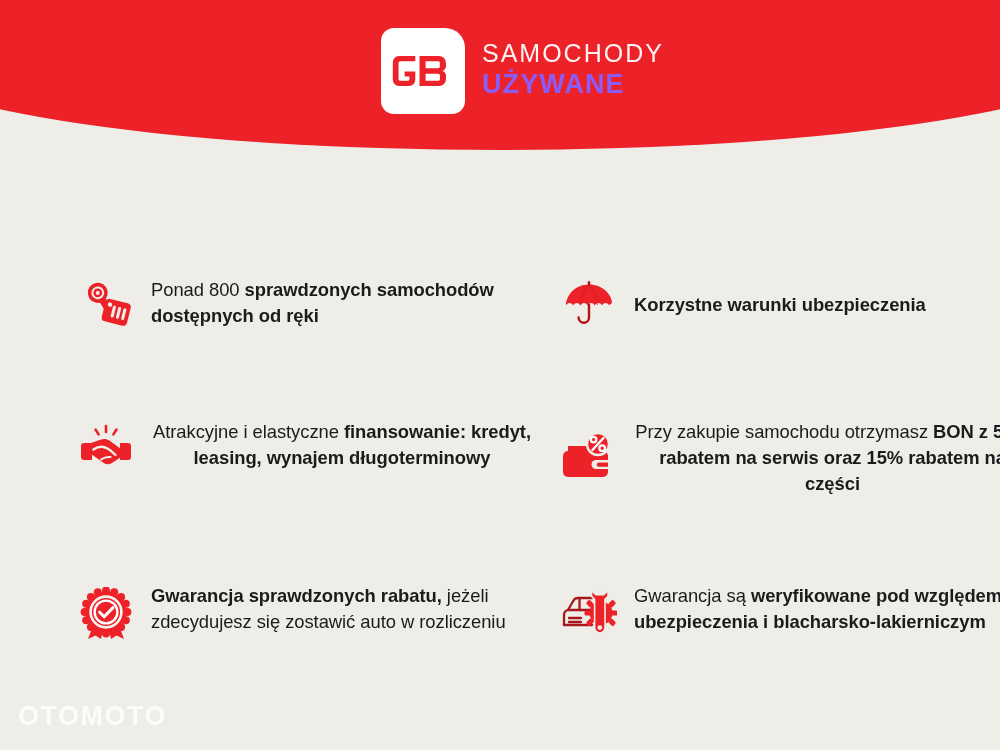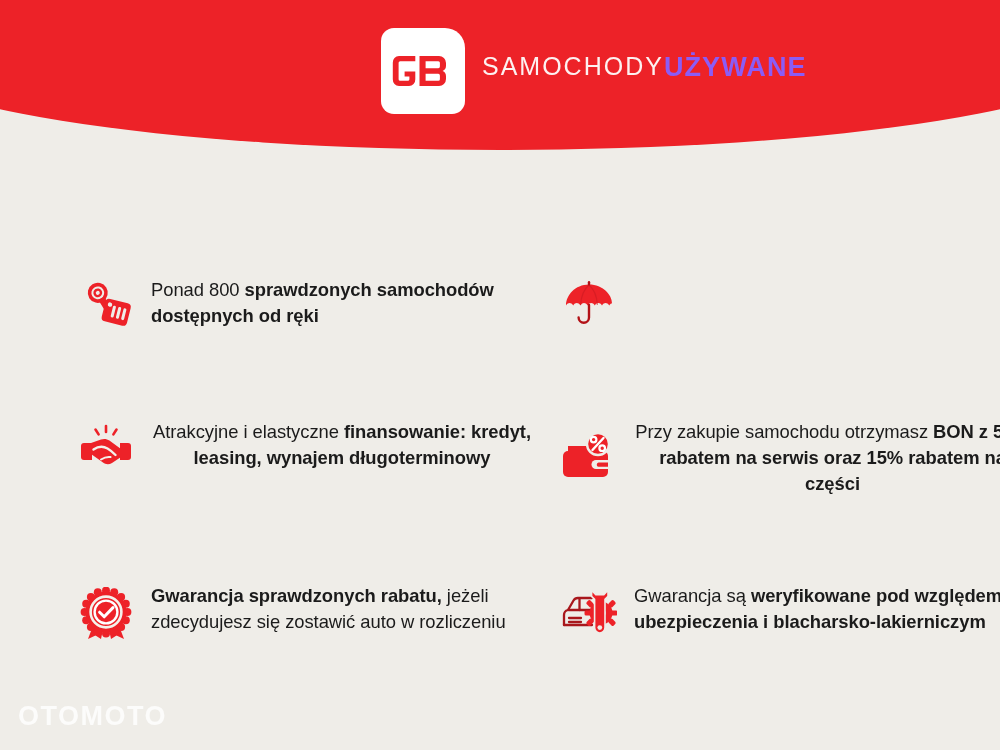--- a/index.html
+++ b/index.html
@@ -59,21 +59,21 @@
     border-radius: 13px 20px 13px 13px;
     display: flex;
     align-items: center;
     justify-content: center;
     box-shadow: 0 0 0 0 rgba(0,0,0,0);
   }
   .logo-mark svg { display: block; }
 
   .logo-words {
     display: flex;
-    flex-direction: row;
+    flex-direction: column;
     justify-content: center;
     line-height: 1;
     padding-bottom: 4px;
   }
   .logo-line1 {
     color: #fdf1f1;
     font-size: 25px;
     font-weight: 300;
     letter-spacing: 2.0px;
     margin-bottom: 5px;
@@ -223,20 +223,23 @@
                    C47.2 26.0 48.4 25.2 49 25.2
                    C49 17.0 40 6.5 26 6.5 Z" fill="#ed2228"></path>
 
           <path d="M26 7 C20 12 18 20 17.6 27" fill="none" stroke="#c81a20" stroke-width="1.2" opacity="0.55"></path>
           <path d="M26 7 C32 12 34 20 34.4 27" fill="none" stroke="#c81a20" stroke-width="1.2" opacity="0.55"></path>
 
           <rect x="24.8" y="3" width="2.4" height="4.4" rx="1.2" fill="#b31217"></rect>
 
           <path d="M26 27 L26 39.5 A5.2 5.2 0 0 1 15.6 39.5" fill="none" stroke="#b31217" stroke-width="2.4" stroke-linecap="round"></path>
         </svg>
+      </div>
+      <div class="f-text">
+        <b>Korzystne warunki ubezpieczenia</b>
       </div>
     </div>
 
     <div class="feature handshake f-r2">
       <div class="f-icon">
         <svg width="54" height="50" viewBox="0 0 54 50" aria-hidden="true">
 
           <path d="M27 3 L27 9" stroke="#ed2228" stroke-width="2.6" stroke-linecap="round"></path>
           <path d="M16.5 6.5 L19.6 11.4" stroke="#ed2228" stroke-width="2.6" stroke-linecap="round"></path>
           <path d="M37.5 6.5 L34.4 11.4" stroke="#ed2228" stroke-width="2.6" stroke-linecap="round"></path>

